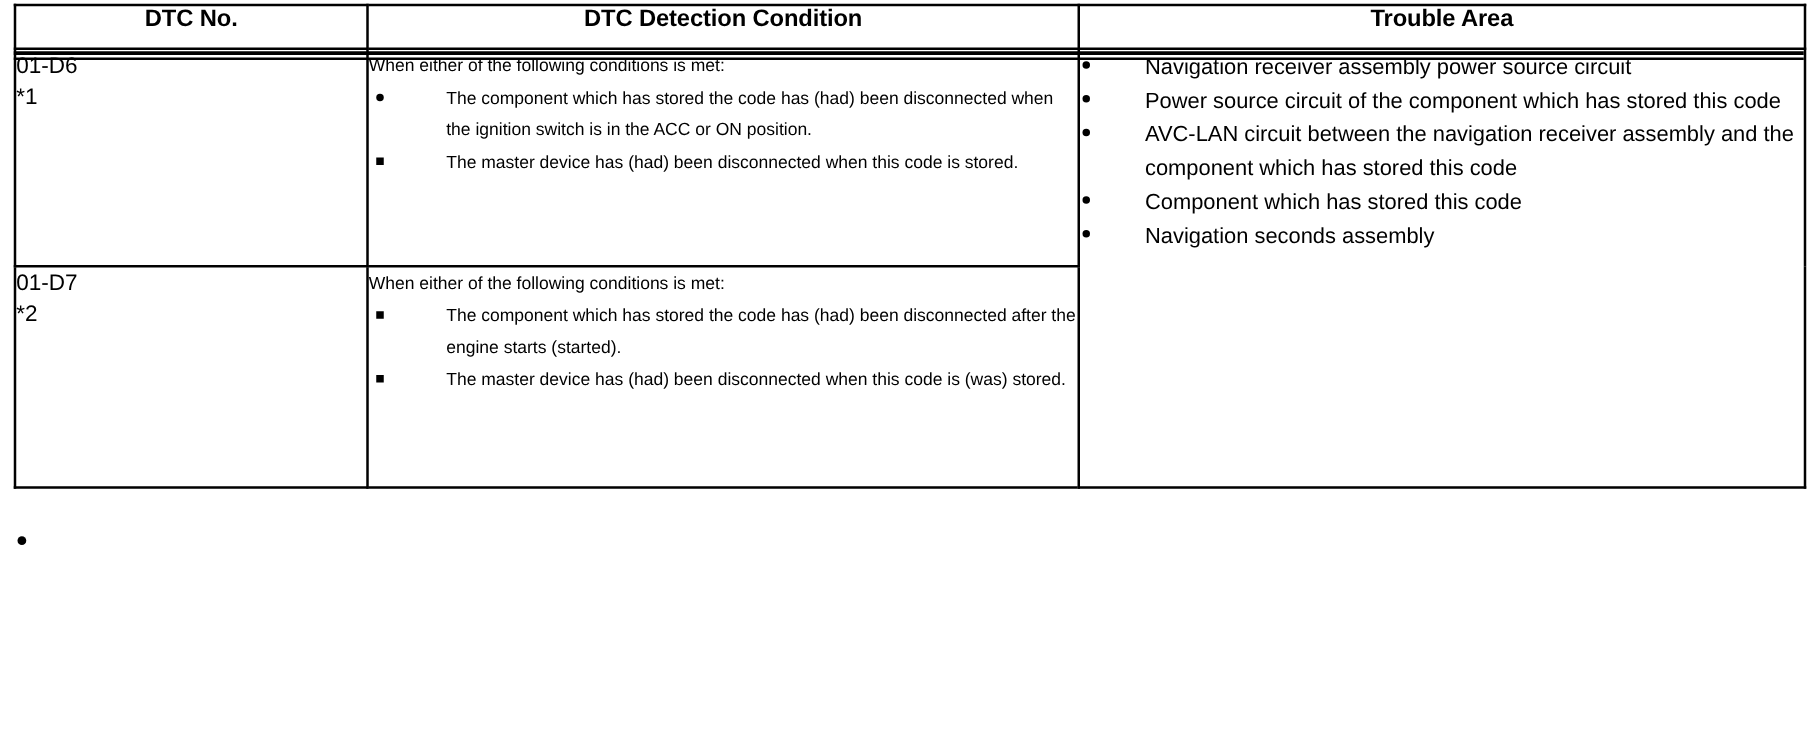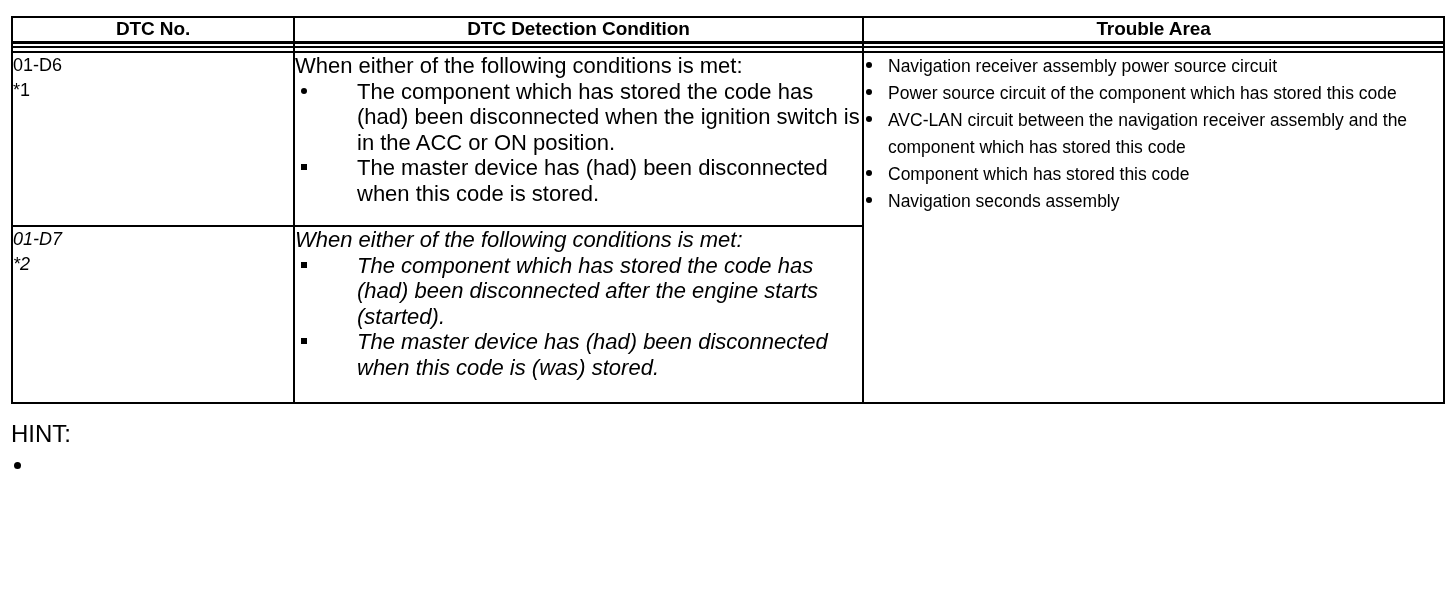--- a/index.html
+++ b/index.html
@@ -19,21 +19,21 @@
     position: relative;
     width: 1456px;
     height: 602px;
     box-sizing: border-box;
   }
 
   
   .dtc-table-wrap {
     position: absolute;
     left: 11px;
-    top: 16px;
+    top: 3px;
     width: 1432px;
   }
   table.dtc-table {
     border-collapse: collapse;
     width: 1432px;
     table-layout: fixed;
   }
   table.dtc-table td,
   table.dtc-table th {
     border: 2px solid #000;
@@ -72,21 +72,21 @@
   td.dtc-cell {
     vertical-align: middle;
     font-size: 18px;
     line-height: 25px;
   }
   td.dtc-cell .dtc-code { display:block; }
   td.dtc-cell .dtc-note { display:block; }
 
   td.cond-cell {
     padding: 9px 8px 8px 13px;
-    font-size: 22px;
+    font-size: 14px;
     line-height: 25.5px;
     margin-left: 12px;
   }
   td.trouble-cell {
     padding: 9px 10px 8px 36px;
     font-size: 17.5px;
     line-height: 27px;
     vertical-align: top;
   }
 
@@ -124,21 +124,21 @@
   }
 
   
   ul.tlist {
     list-style: none;
     margin: 0;
     padding: 0;
   }
   ul.tlist > li {
     position: relative;
-    padding-left: 24px;
+    padding-left: 52px;
     line-height: 27px;
   }
   ul.tlist > li .bullet {
     position: absolute;
     left: 2px;
     top: 0;
   }
   ul.tlist > li .bullet::before {
     content: "";
     display: inline-block;
@@ -247,21 +247,21 @@
                 <span>Component which has stored this code</span>
               </li>
               <li>
                 <span class="bullet"></span>
                 <span>Navigation seconds assembly</span>
               </li>
             </ul>
           </td>
         </tr>
 
-        <tr style="height:177px;font-style:italic;">
+        <tr style="height:177px;">
           <td class="dtc-cell">
             <span class="dtc-code">01-D7</span>
             <span class="dtc-note">*2</span>
           </td>
           <td class="cond-cell">
             <p class="cond-intro">When either of the following conditions is met:</p>
             <ul class="blist square">
               <li>
                 <span class="bullet"></span>
                 <span>The component which has stored the code has (had) been disconnected after the engine starts (started).</span>
@@ -277,21 +277,20 @@
       </tbody>
     </table>
   </div>
 
   <div class="head-rule">
     <span class="r1"></span>
     <span class="r2"></span>
   </div>
 
   <div class="hint-block">
-    <p class="hint-title">HINT:</p>
     <ul class="hint-list">
       <li>
         <span class="bullet"></span>
       </li>
     </ul>
   </div>
 
 </div>
 
 </body></html>

